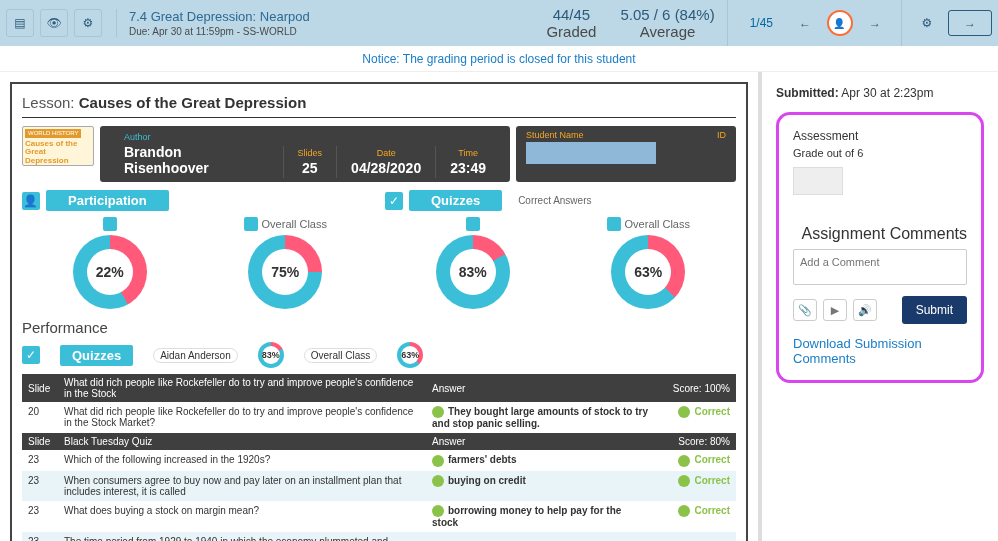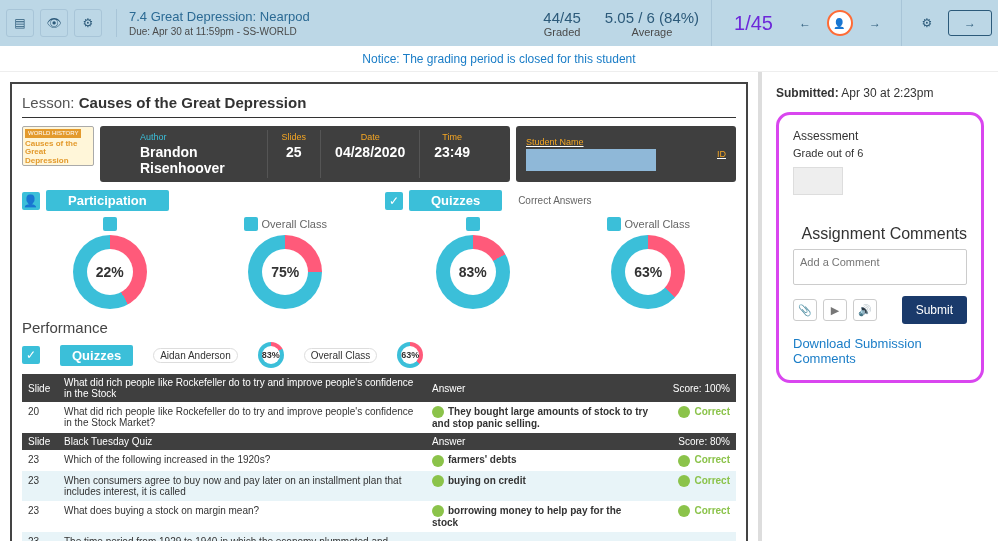--- a/index.html
+++ b/index.html
@@ -7,23 +7,23 @@
   
   .topbar { height:46px; background:#bcd7e6; display:flex; align-items:center; padding:0 6px; }
   .tb-icons { display:flex; gap:0; align-items:center;}
   .tb-btn { width:28px; height:28px; display:flex; align-items:center; justify-content:center; border:1px solid #a8c5d8; border-radius:3px; margin-right:6px; background:#bcd7e6; color:#2c5a7a; cursor:pointer;}
   .tb-assign { flex:0 0 auto; margin-left:8px; border-left:1px solid #a8c5d8; padding-left:12px;}
   .tb-title { color:#2b6a94; font-weight:500; font-size:13px;}
   .tb-sub { color:#4a4a4a; font-size:10px; margin-top:2px;}
   .tb-spacer { flex:1; }
   .tb-stat { text-align:center; padding:0 12px; }
   .tb-stat .num { color:#2c5a7a; font-size:15px; font-weight:500;}
-  .tb-stat .lbl { color:#4a4a4a; font-size:11px;}
+  .tb-stat .lbl { color:#4a4a4a; font-size:15px;}
   .tb-nav { display:flex; align-items:center; gap:8px; padding:0 12px; border-left:1px solid #a8c5d8; border-right:1px solid #a8c5d8; height:100%;}
-  .tb-count { color:#6d28d9; font-size:20px; padding:0 10px;}
+  .tb-count { color:#0369a1; font-size:12px; padding:0 10px;}
   .tb-arrow { width:28px;height:28px;display:flex;align-items:center;justify-content:center;color:#2c5a7a;cursor:pointer;}
   .tb-avatar { width:26px;height:26px;border-radius:50%;border:2px solid #ff6b35;background:#fff;display:flex;align-items:center;justify-content:center;color:#888;font-size:10px;}
   .tb-right { display:flex; align-items:center; gap:6px; padding-left:10px;}
   .tb-gear2 { width:30px;height:30px;display:flex;align-items:center;justify-content:center;color:#2c5a7a;cursor:pointer;}
   .tb-next { width:44px;height:26px;border:1px solid #2c5a7a;border-radius:3px;display:flex;align-items:center;justify-content:center;color:#2c5a7a;cursor:pointer;}
   
   .notice { height:26px; background:#fff; color:#1a7dc7; text-align:center; font-size:12px; line-height:26px; border-bottom:1px solid #eee;}
   
   .main { display:flex; height:calc(541px - 46px - 26px); }
   .scroll-left { flex:1; padding:10px; overflow:auto;}
@@ -36,27 +36,27 @@
   .doc-lesson .name { font-weight:700; }
   .doc-brand { display:flex; align-items:center; gap:6px;}
   .brand-logo { color:#3bbfd9; font-weight:700; font-size:16px; letter-spacing:-0.5px;}
   .brand-badge { width:22px;height:22px;border-radius:50%;background:#3bbfd9;display:inline-block;}
   .report-title { font-size:18px; font-weight:700; color:#444;}
   
   .info-row { display:flex; gap:6px; margin-bottom:8px;}
   .thumb { width:72px; height:40px; border:1px solid #aaa; border-radius:2px; background:#fff6d9; font-size:7px; padding:2px; line-height:1.1;}
   .thumb .cat { background:#e39a2d;color:#fff;padding:1px 3px;font-size:6px;display:inline-block;}
   .thumb .tt { color:#e39a2d; font-weight:700; font-size:8px; margin-top:2px;}
-  .info-dark { flex:1; background:#3f3f3f; border-radius:3px; display:flex; color:#fff; padding:4px 26px; gap:0;}
+  .info-dark { flex:1; background:#3f3f3f; border-radius:3px; display:flex; color:#fff; padding:4px 10px; gap:0;align-items:flex-end;}
   .info-col { padding:2px 14px; text-align:center; border-left:1px solid #555;}
   .info-col:first-child{border-left:none;text-align:left;flex:1;}
   .info-col .lab { font-size:9px; color:#f5a623;}
   .info-col .val { font-size:14px; font-weight:700; margin-top:2px;}
   .info-col.author .lab{color:#3bbfd9;}
-  .student-panel { background:#3f3f3f; border-radius:3px; color:#fff; padding:4px 10px; display:flex; align-items:center; gap:10px; width:220px;text-decoration:underline;}
+  .student-panel { background:#3f3f3f; border-radius:3px; color:#fff; padding:4px 10px; display:flex; gap:10px; width:220px;}
   .sp-col{display:flex;flex-direction:column;}
   .sp-col .lab{font-size:9px;color:#f5a623;}
   .sp-input { width:130px; height:22px; background:#8fb8d8; border:none; margin-top:2px;}
   
   .metrics { display:flex; gap:12px; margin-bottom:10px;}
   .metric-block { flex:1; }
   .mb-head { display:flex; align-items:center; gap:6px; margin-bottom:6px;}
   .chk { width:18px;height:18px;background:#3bbfd9;border-radius:2px;display:flex;align-items:center;justify-content:center;color:#fff;font-size:12px;}
   .mb-title { background:#3bbfd9;color:#fff;padding:3px 22px;border-radius:2px;font-size:13px;font-weight:600;}
   .mb-sub { font-size:10px;color:#666;margin-left:10px;}

